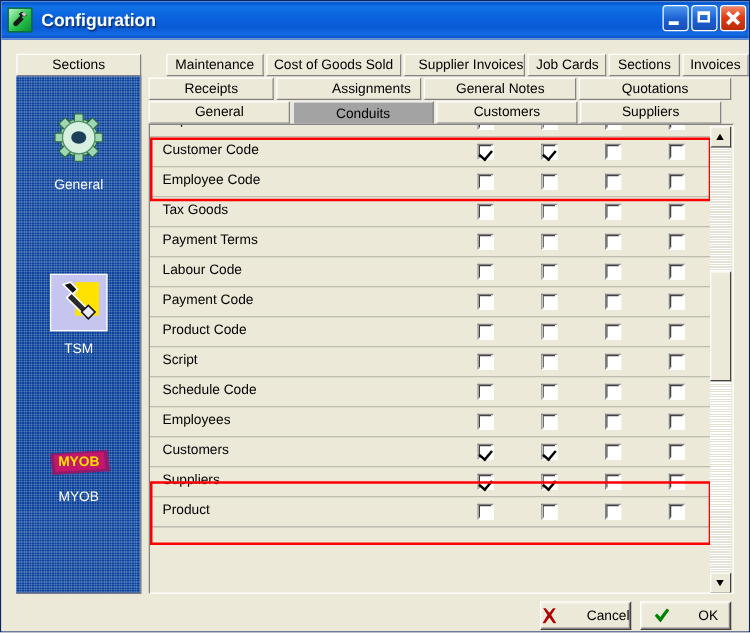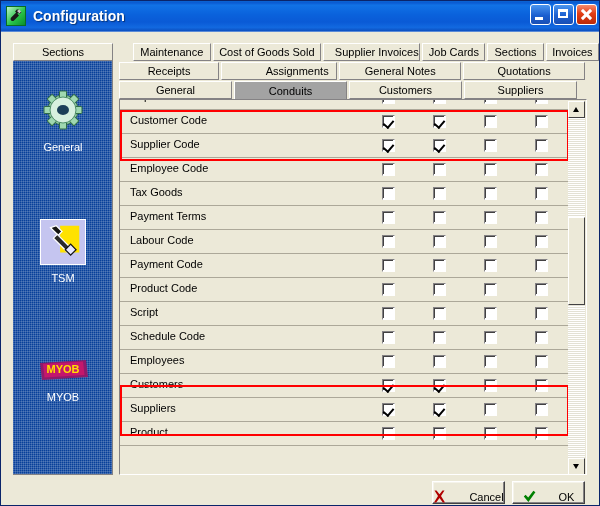--- a/index.html
+++ b/index.html
@@ -352,21 +352,21 @@
     position: absolute;
     top: 0;
     height: 23px;
     box-sizing: border-box;
     background: #ece9d8;
     border: 1px solid #ffffff;
     border-right-color: #424142;
     border-bottom-color: #424142;
     box-shadow: inset -1px -1px 0 #848284, inset 1px 1px 0 #f5f3ea;
     display: flex;
-    align-items: flex-end;
+    align-items: center;
     justify-content: center;
     gap: 23px;
     font-size: 11px;
     color: #000000;
     cursor: default;
   }
   #btn-cancel { left: 431px; width: 73px; }
   #btn-ok { left: 511px; width: 73px; }
   .glyph { width: 13px; height: 13px; flex: none; }
 </style>
@@ -513,27 +513,20 @@
                 <span class="cb c3"></span>
               </div>
               <div class="row">
                 <span class="row-label">Customer Code</span>
                 <span class="cb c0 checked"></span>
                 <span class="cb c1 checked"></span>
                 <span class="cb c2"></span>
                 <span class="cb c3"></span>
               </div>
               <div class="row">
-                <span class="row-label">Supplier Code</span>
-                <span class="cb c0 checked"></span>
-                <span class="cb c1 checked"></span>
-                <span class="cb c2"></span>
-                <span class="cb c3"></span>
-              </div>
-              <div class="row">
                 <span class="row-label">Employee Code</span>
                 <span class="cb c0"></span>
                 <span class="cb c1"></span>
                 <span class="cb c2"></span>
                 <span class="cb c3"></span>
               </div>
               <div class="row">
                 <span class="row-label">Tax Goods</span>
                 <span class="cb c0"></span>
                 <span class="cb c1"></span>

